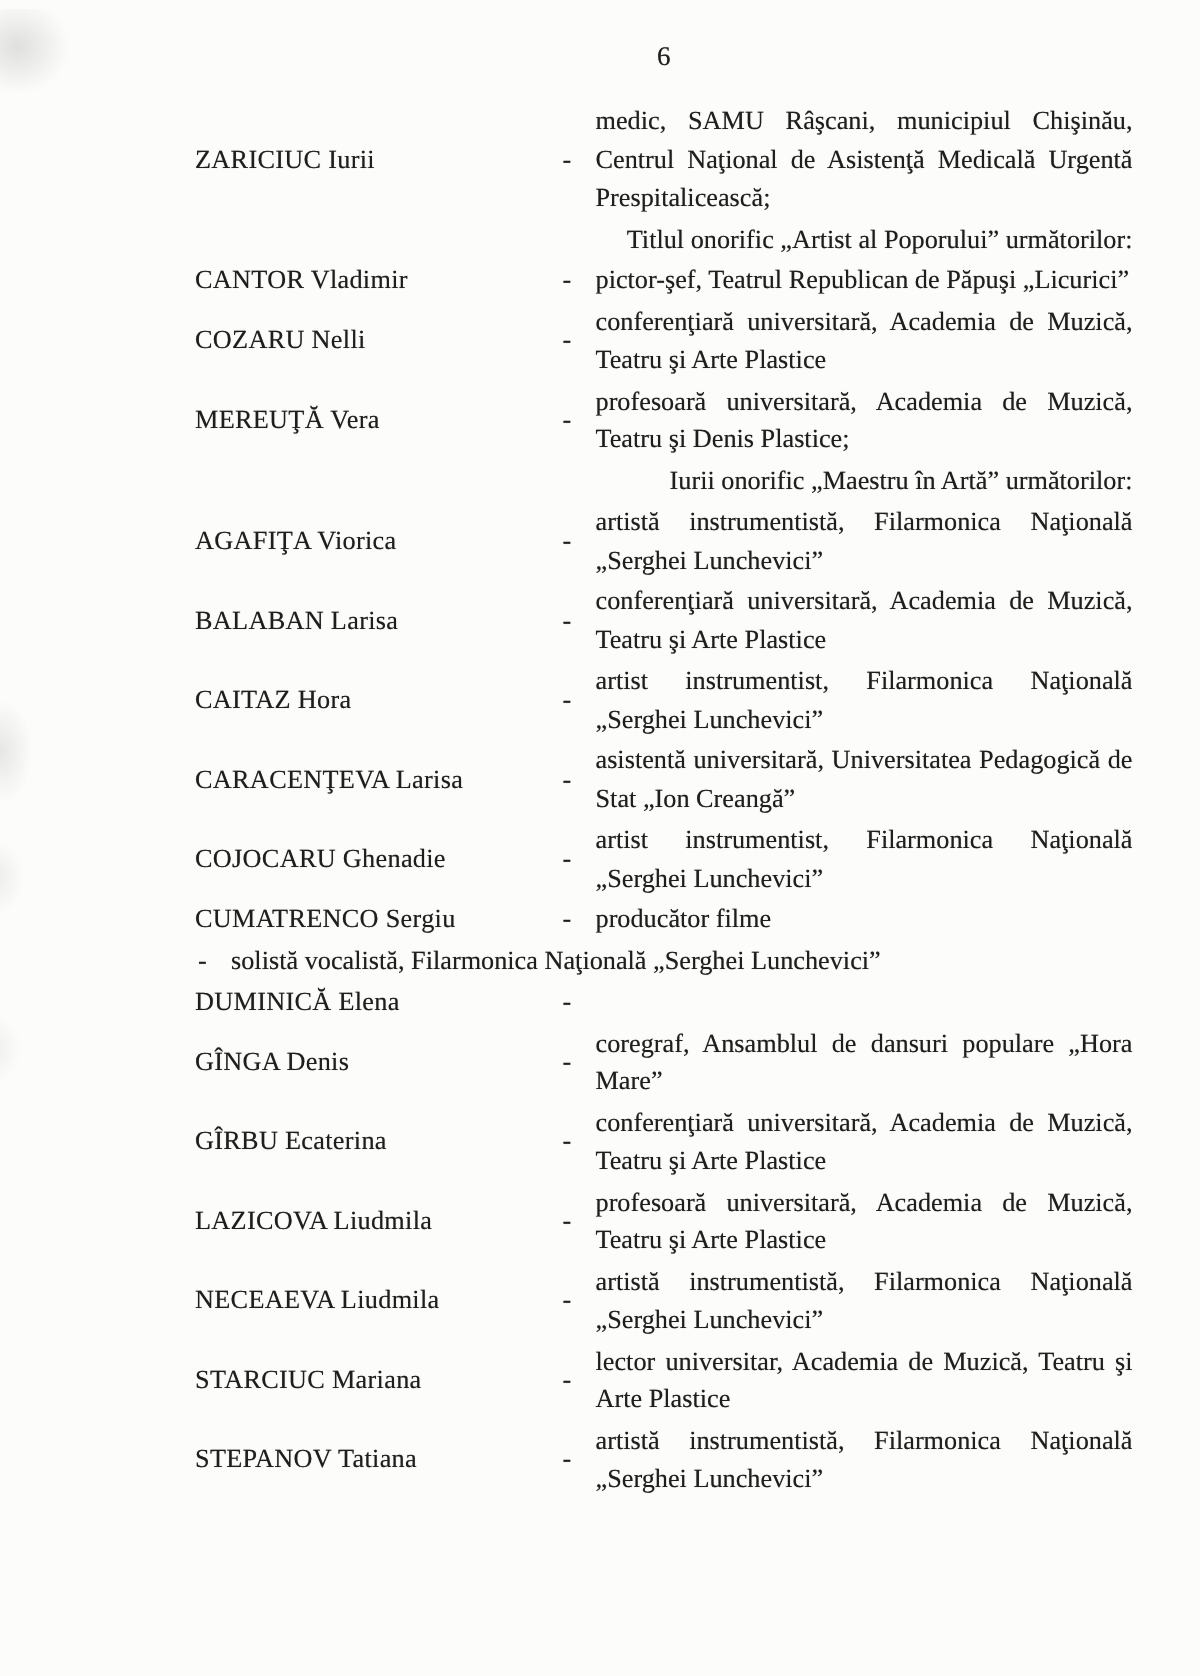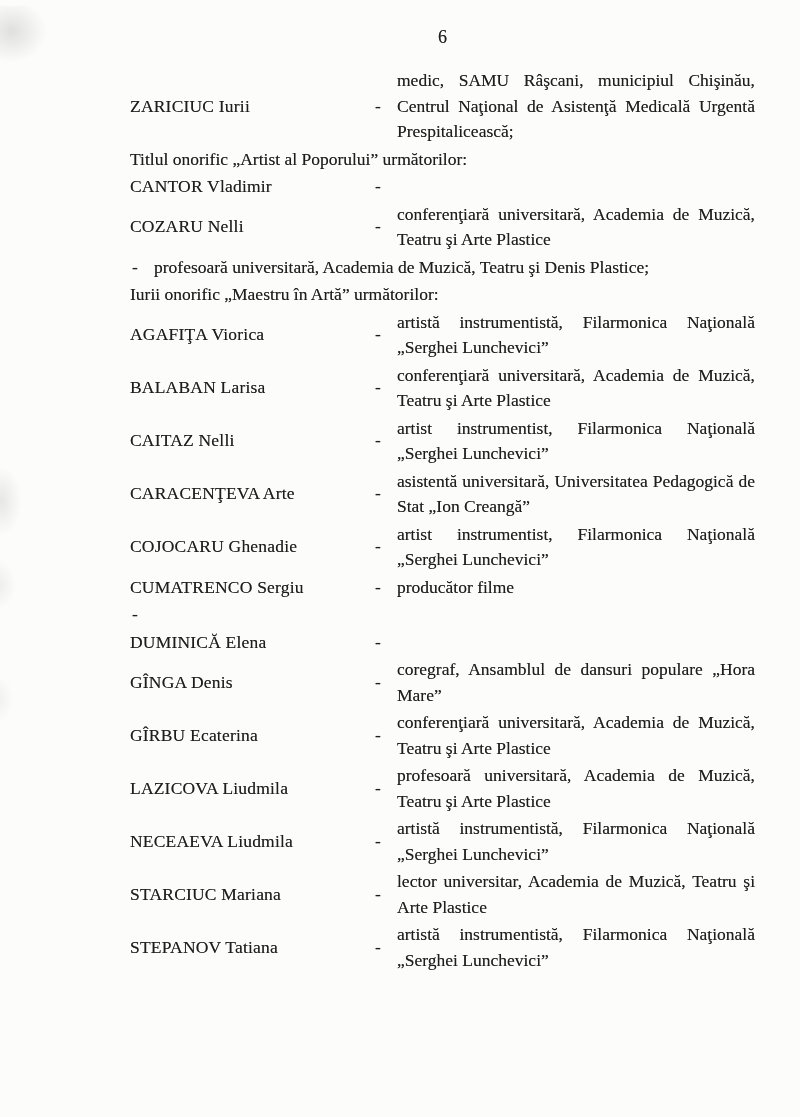--- a/index.html
+++ b/index.html
@@ -45,21 +45,21 @@
     text-shadow: 0 0 0.5px rgba(25,25,25,0.55);
   }
   .page-number {
     padding-top: 24px;
     margin-bottom: 18px;
     text-align: center;
     font-size: 18px;
     line-height: 26px;
   }
   .section-heading {
-    text-align: left;
+    text-align: right;
     font-size: 17.5px;
     line-height: 25.5px;
     margin: 2px 0 2px 0;
   }
   .entry {
     display: flex;
     align-items: center;
     font-size: 17.5px;
     line-height: 25.5px;
     margin-bottom: 2px;
@@ -92,63 +92,66 @@
   <div id="content">
       <div class="entry">
         <div class="name">ZARICIUC Iurii</div>
         <div class="dash">-</div>
         <div class="desc">medic, SAMU Râşcani, municipiul Chişinău, Centrul Naţional de Asistenţă Medicală Urgentă Prespitalicească;</div>
       </div>
       <div class="section-heading">Titlul onorific „Artist al Poporului” următorilor:</div>
       <div class="entry">
         <div class="name">CANTOR Vladimir</div>
         <div class="dash">-</div>
+        <div class="desc">pictor-şef, Teatrul Republican de Păpuşi „Licurici”</div>
       </div>
       <div class="entry">
         <div class="name">COZARU Nelli</div>
         <div class="dash">-</div>
         <div class="desc">conferenţiară universitară, Academia de Muzică, Teatru şi Arte Plastice</div>
       </div>
       <div class="entry">
+        <div class="name">MEREUŢĂ Vera</div>
         <div class="dash">-</div>
         <div class="desc">profesoară universitară, Academia de Muzică, Teatru şi Denis Plastice;</div>
       </div>
       <div class="section-heading">Iurii onorific „Maestru în Artă” următorilor:</div>
       <div class="entry">
         <div class="name">AGAFIŢA Viorica</div>
         <div class="dash">-</div>
         <div class="desc">artistă instrumentistă, Filarmonica Naţională „Serghei Lunchevici”</div>
       </div>
       <div class="entry">
         <div class="name">BALABAN Larisa</div>
         <div class="dash">-</div>
         <div class="desc">conferenţiară universitară, Academia de Muzică, Teatru şi Arte Plastice</div>
       </div>
       <div class="entry">
-        <div class="name">CAITAZ Nelli</div>
+        <div class="name">CAITAZ Hora</div>
         <div class="dash">-</div>
         <div class="desc">artist instrumentist, Filarmonica Naţională „Serghei Lunchevici”</div>
       </div>
       <div class="entry">
-        <div class="name">CARACENŢEVA Arte</div>
+        <div class="name">CARACENŢEVA Larisa</div>
         <div class="dash">-</div>
         <div class="desc">asistentă universitară, Universitatea Pedagogică de Stat „Ion Creangă”</div>
       </div>
       <div class="entry">
         <div class="name">COJOCARU Ghenadie</div>
         <div class="dash">-</div>
         <div class="desc">artist instrumentist, Filarmonica Naţională „Serghei Lunchevici”</div>
       </div>
       <div class="entry">
         <div class="name">CUMATRENCO Sergiu</div>
         <div class="dash">-</div>
         <div class="desc">producător filme</div>
       </div>
       <div class="entry">
         <div class="dash">-</div>
+        <div class="desc">solistă vocalistă, Filarmonica Naţională „Serghei Lunchevici”</div>
       </div>
       <div class="entry">
         <div class="name">DUMINICĂ Elena</div>
         <div class="dash">-</div>
       </div>
       <div class="entry">
         <div class="name">GÎNGA Denis</div>
         <div class="dash">-</div>
         <div class="desc">coregraf, Ansamblul de dansuri populare „Hora Mare”</div>
       </div>

